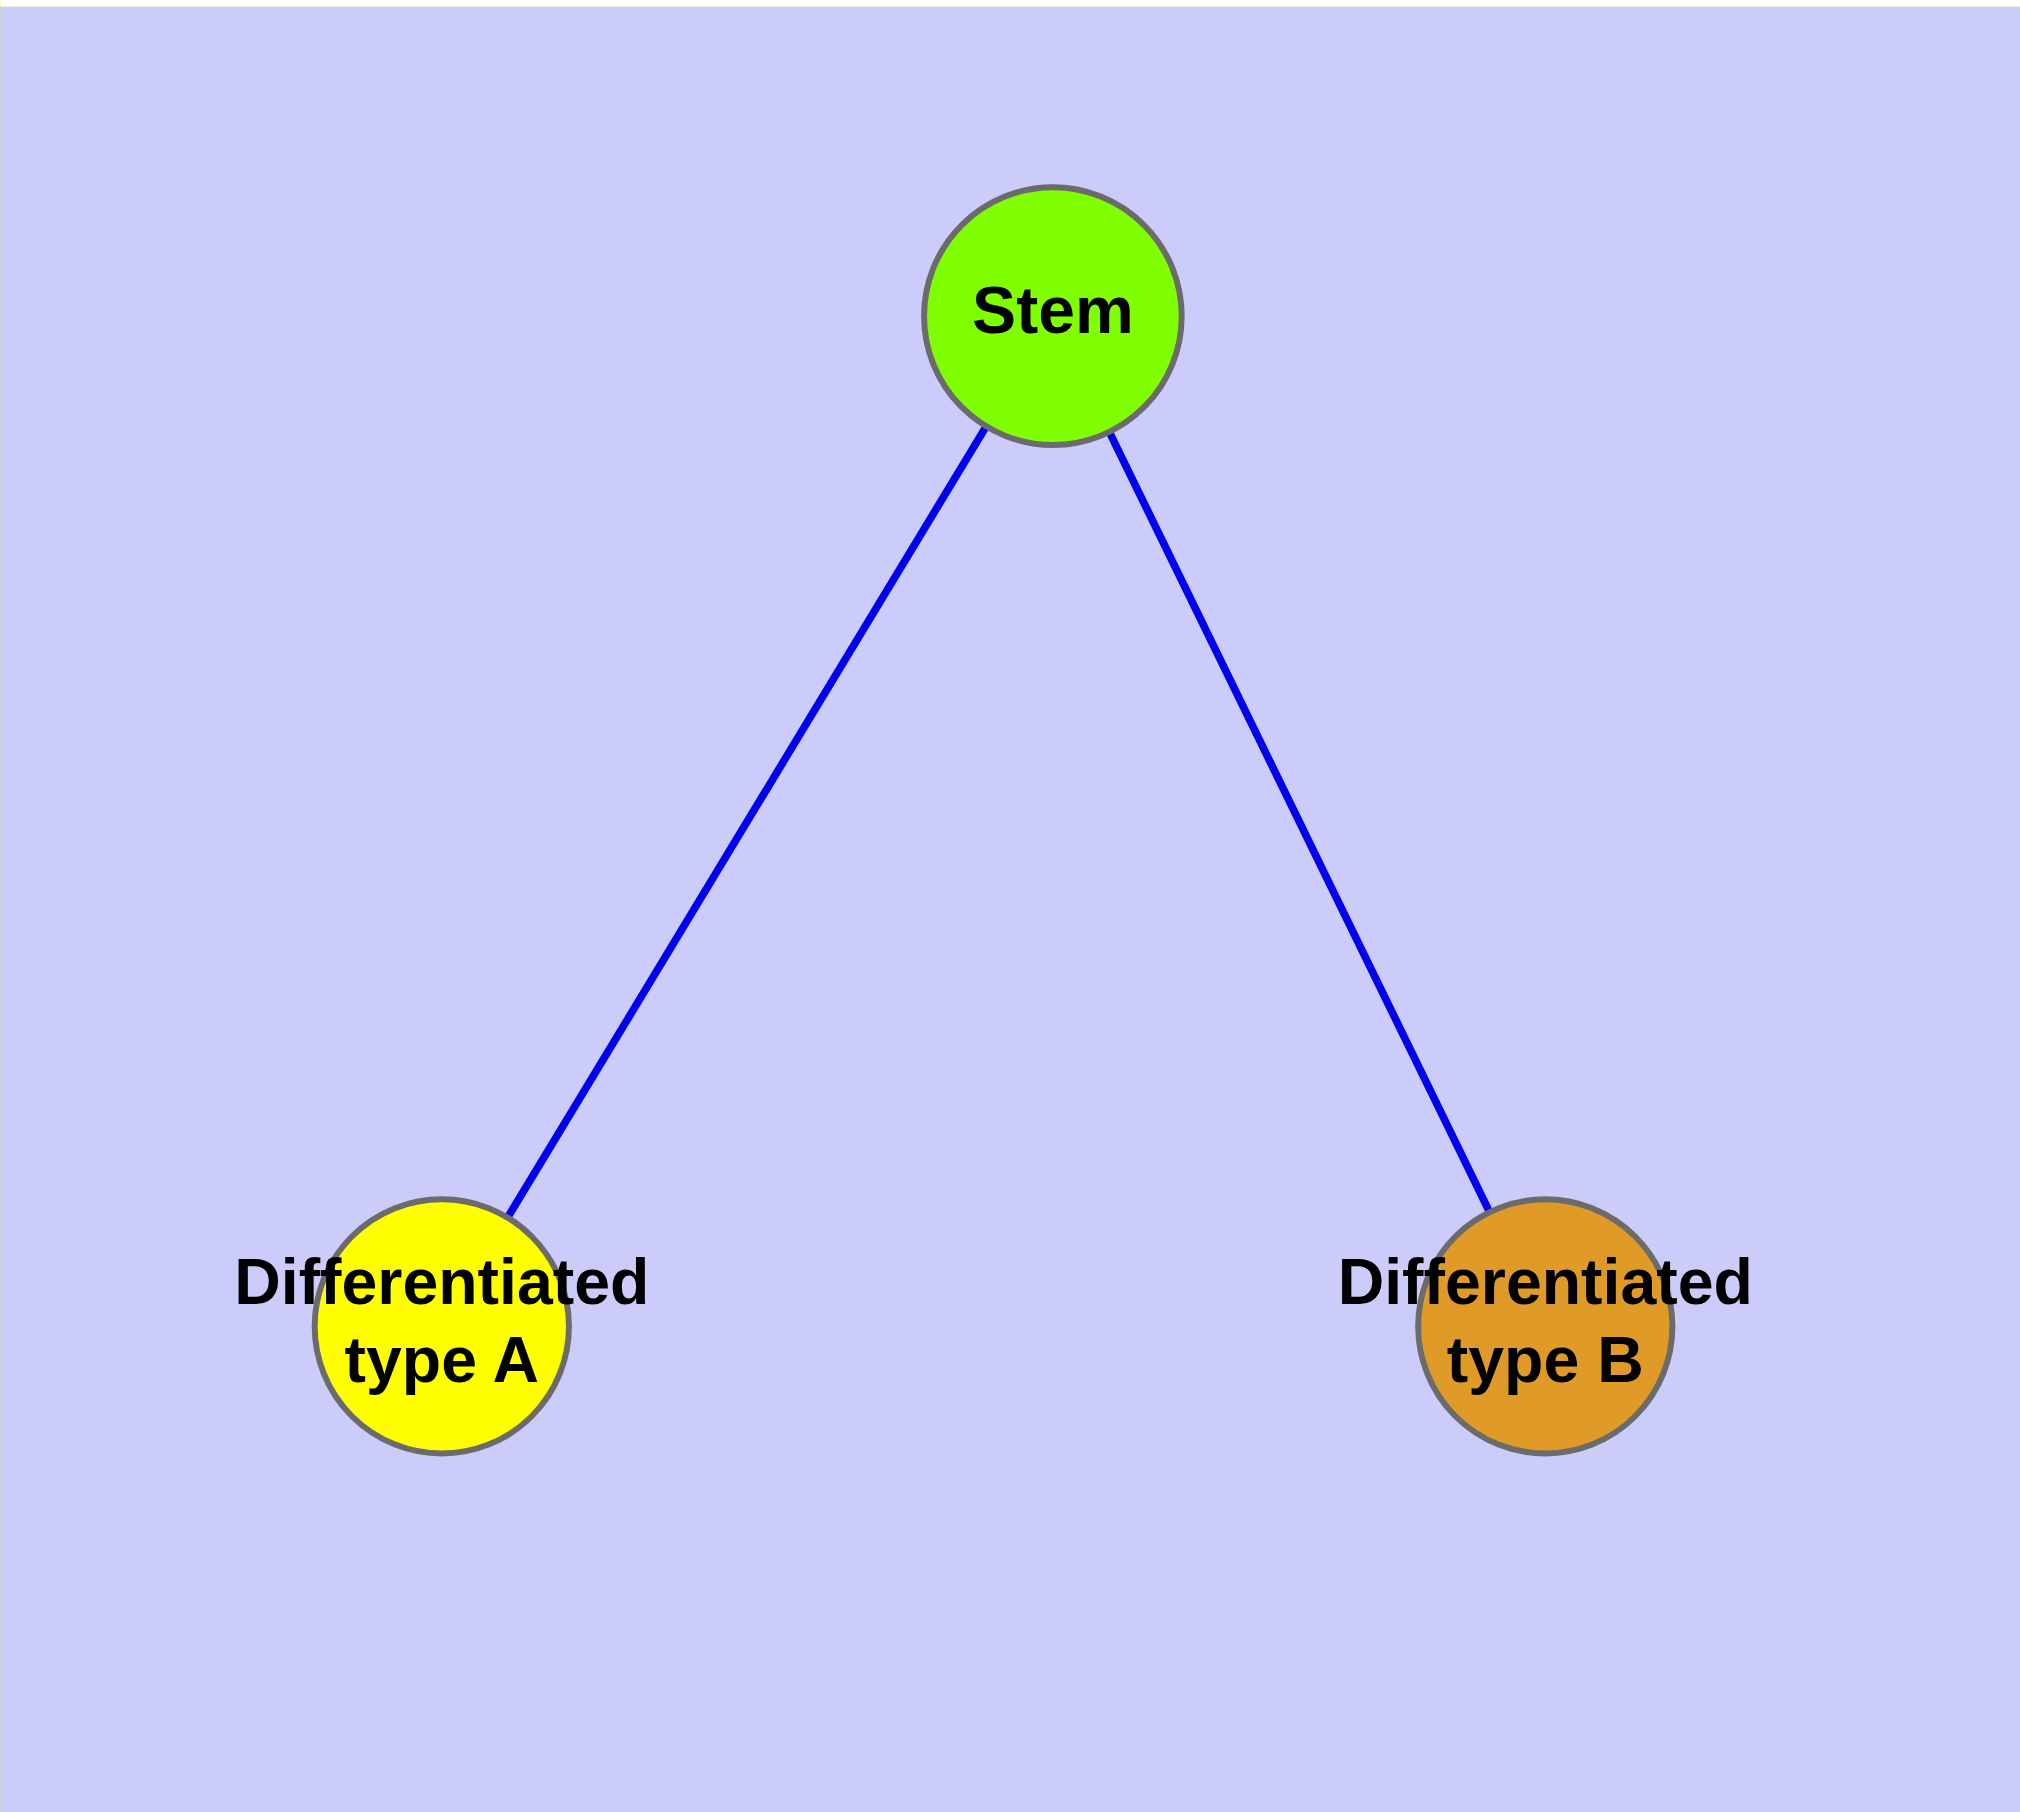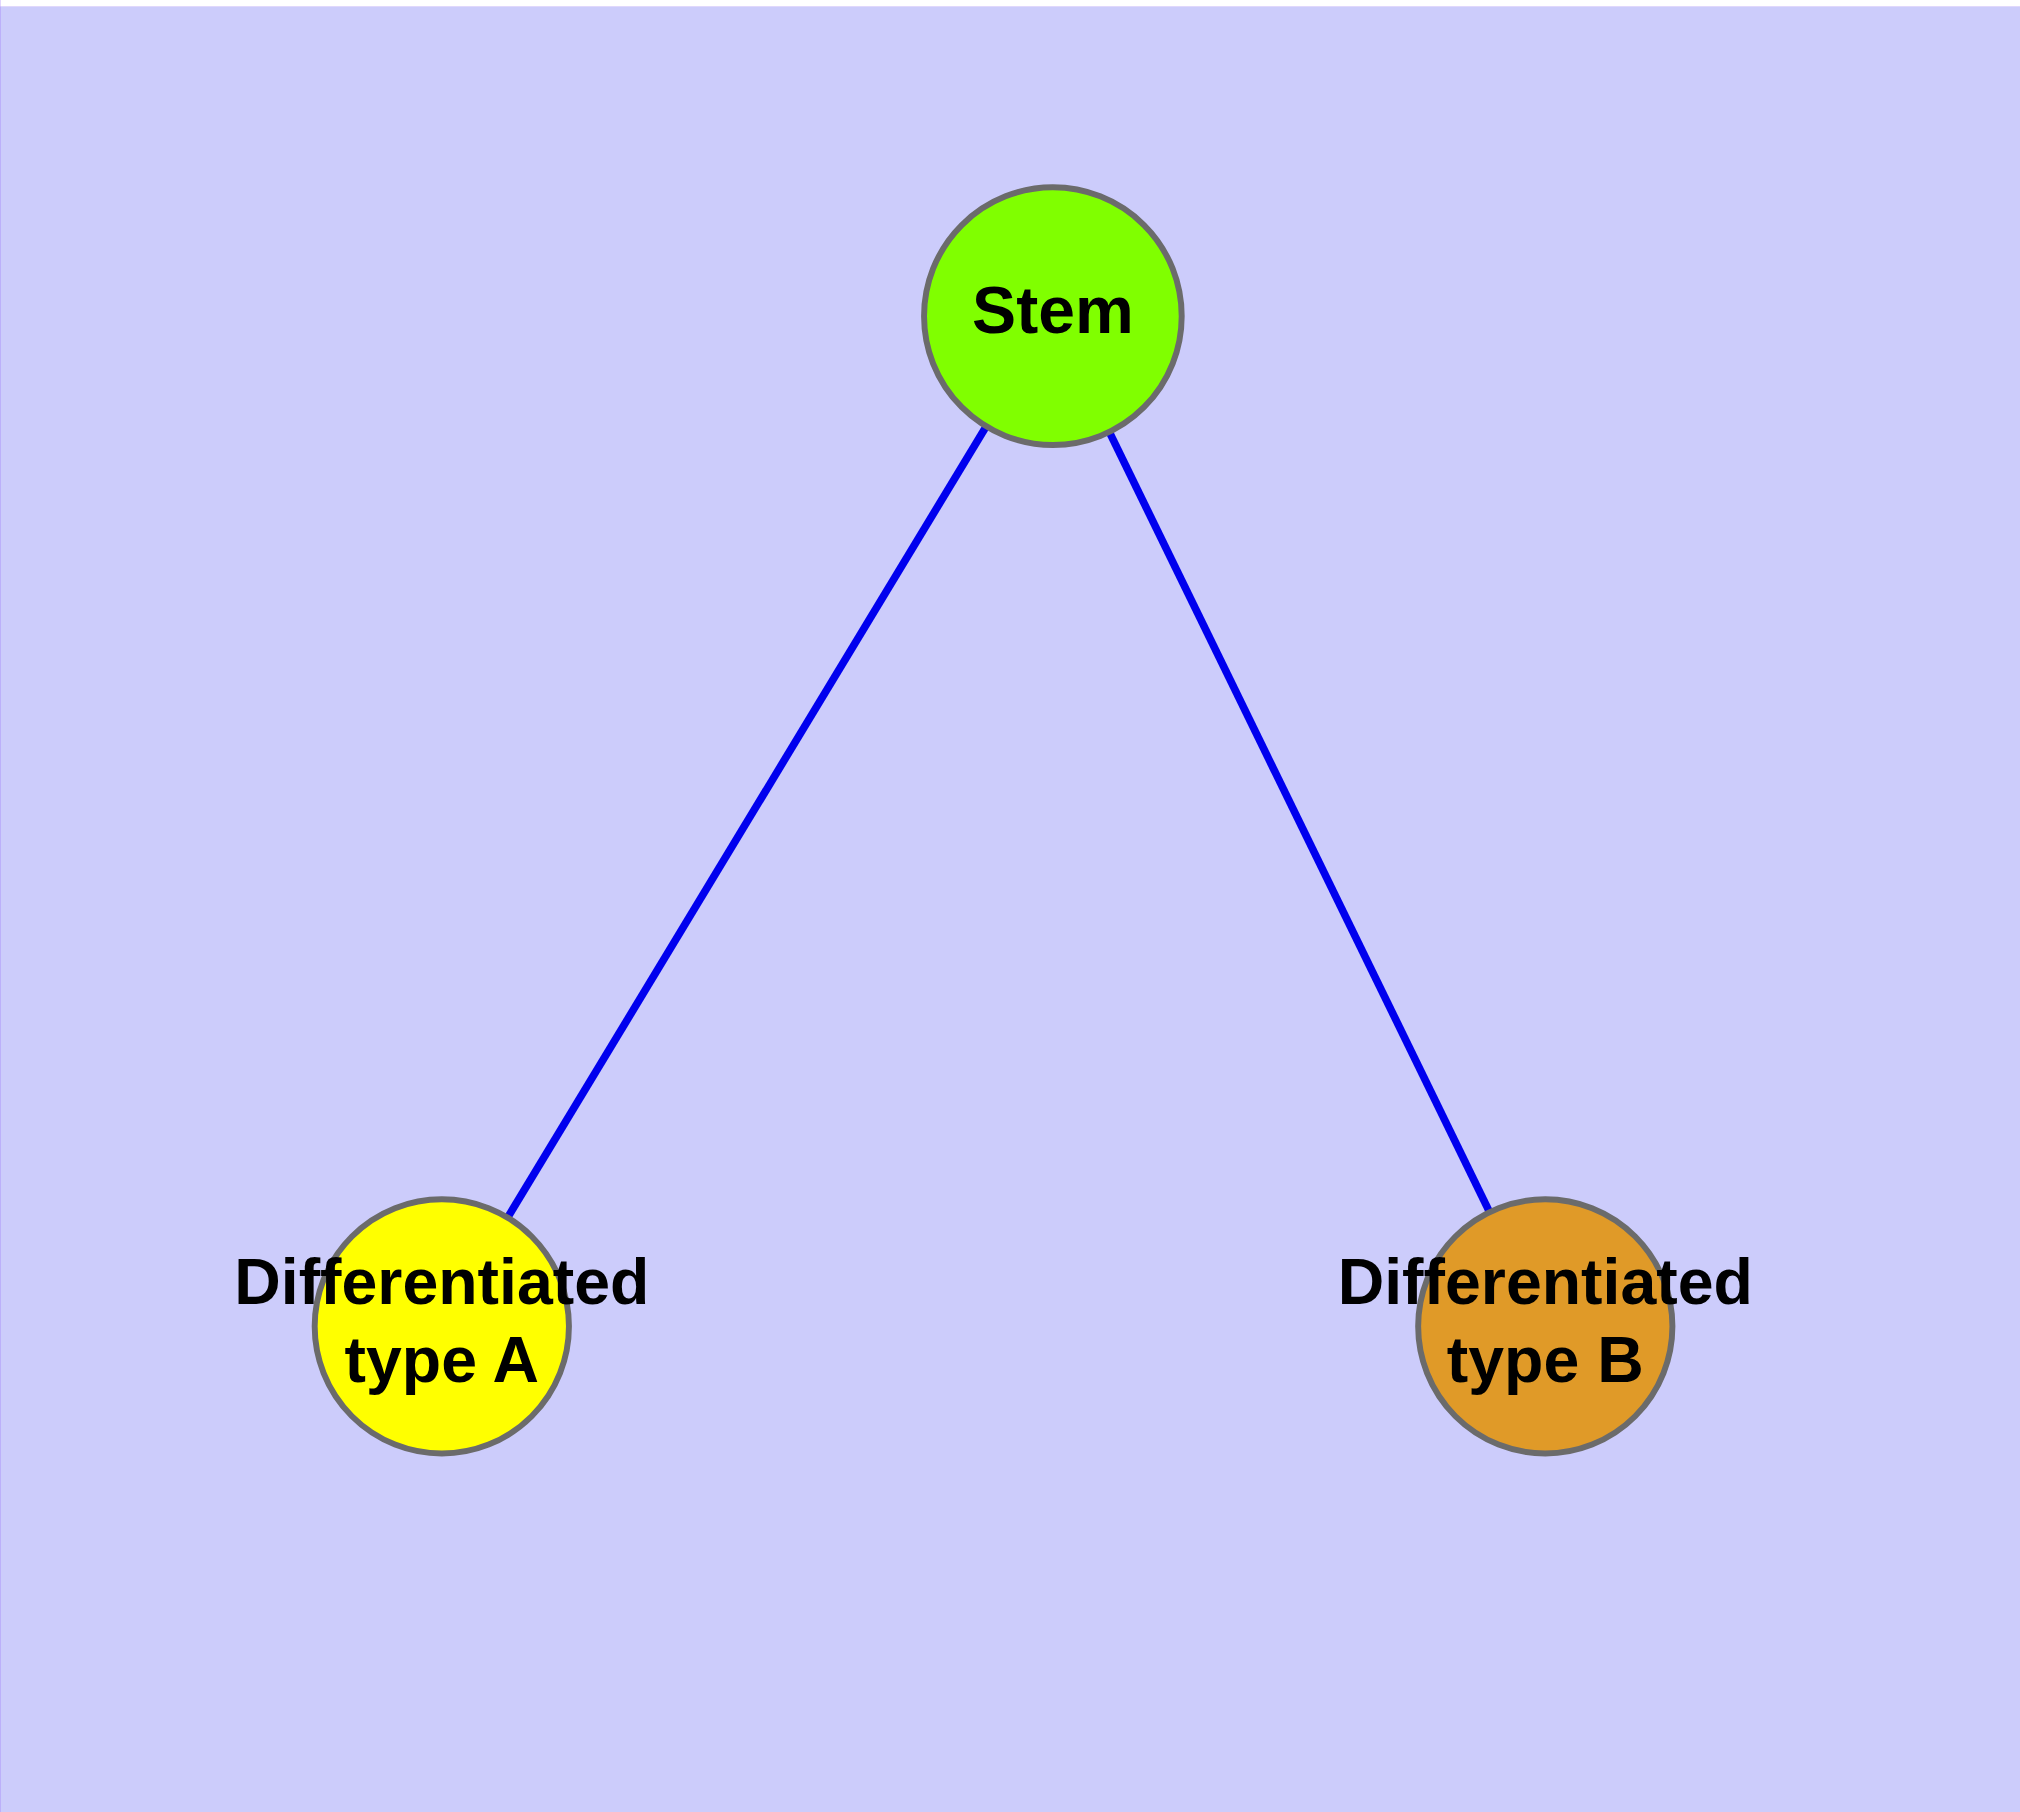--- a/index.html
+++ b/index.html
@@ -5,21 +5,21 @@
 <style>
   html, body {
     margin: 0;
     padding: 0;
     background: #ffffff;
   }
   #canvas-root {
     position: relative;
     width: 2021px;
     height: 1812px;
-    background: #8b5cf6;
+    background: #bef264;
     overflow: hidden;
     font-family: "Liberation Sans", "DejaVu Sans", sans-serif;
   }
   #graph-svg {
     position: absolute;
     left: 0;
     top: 0;
     width: 2021px;
     height: 1812px;
     display: block;

